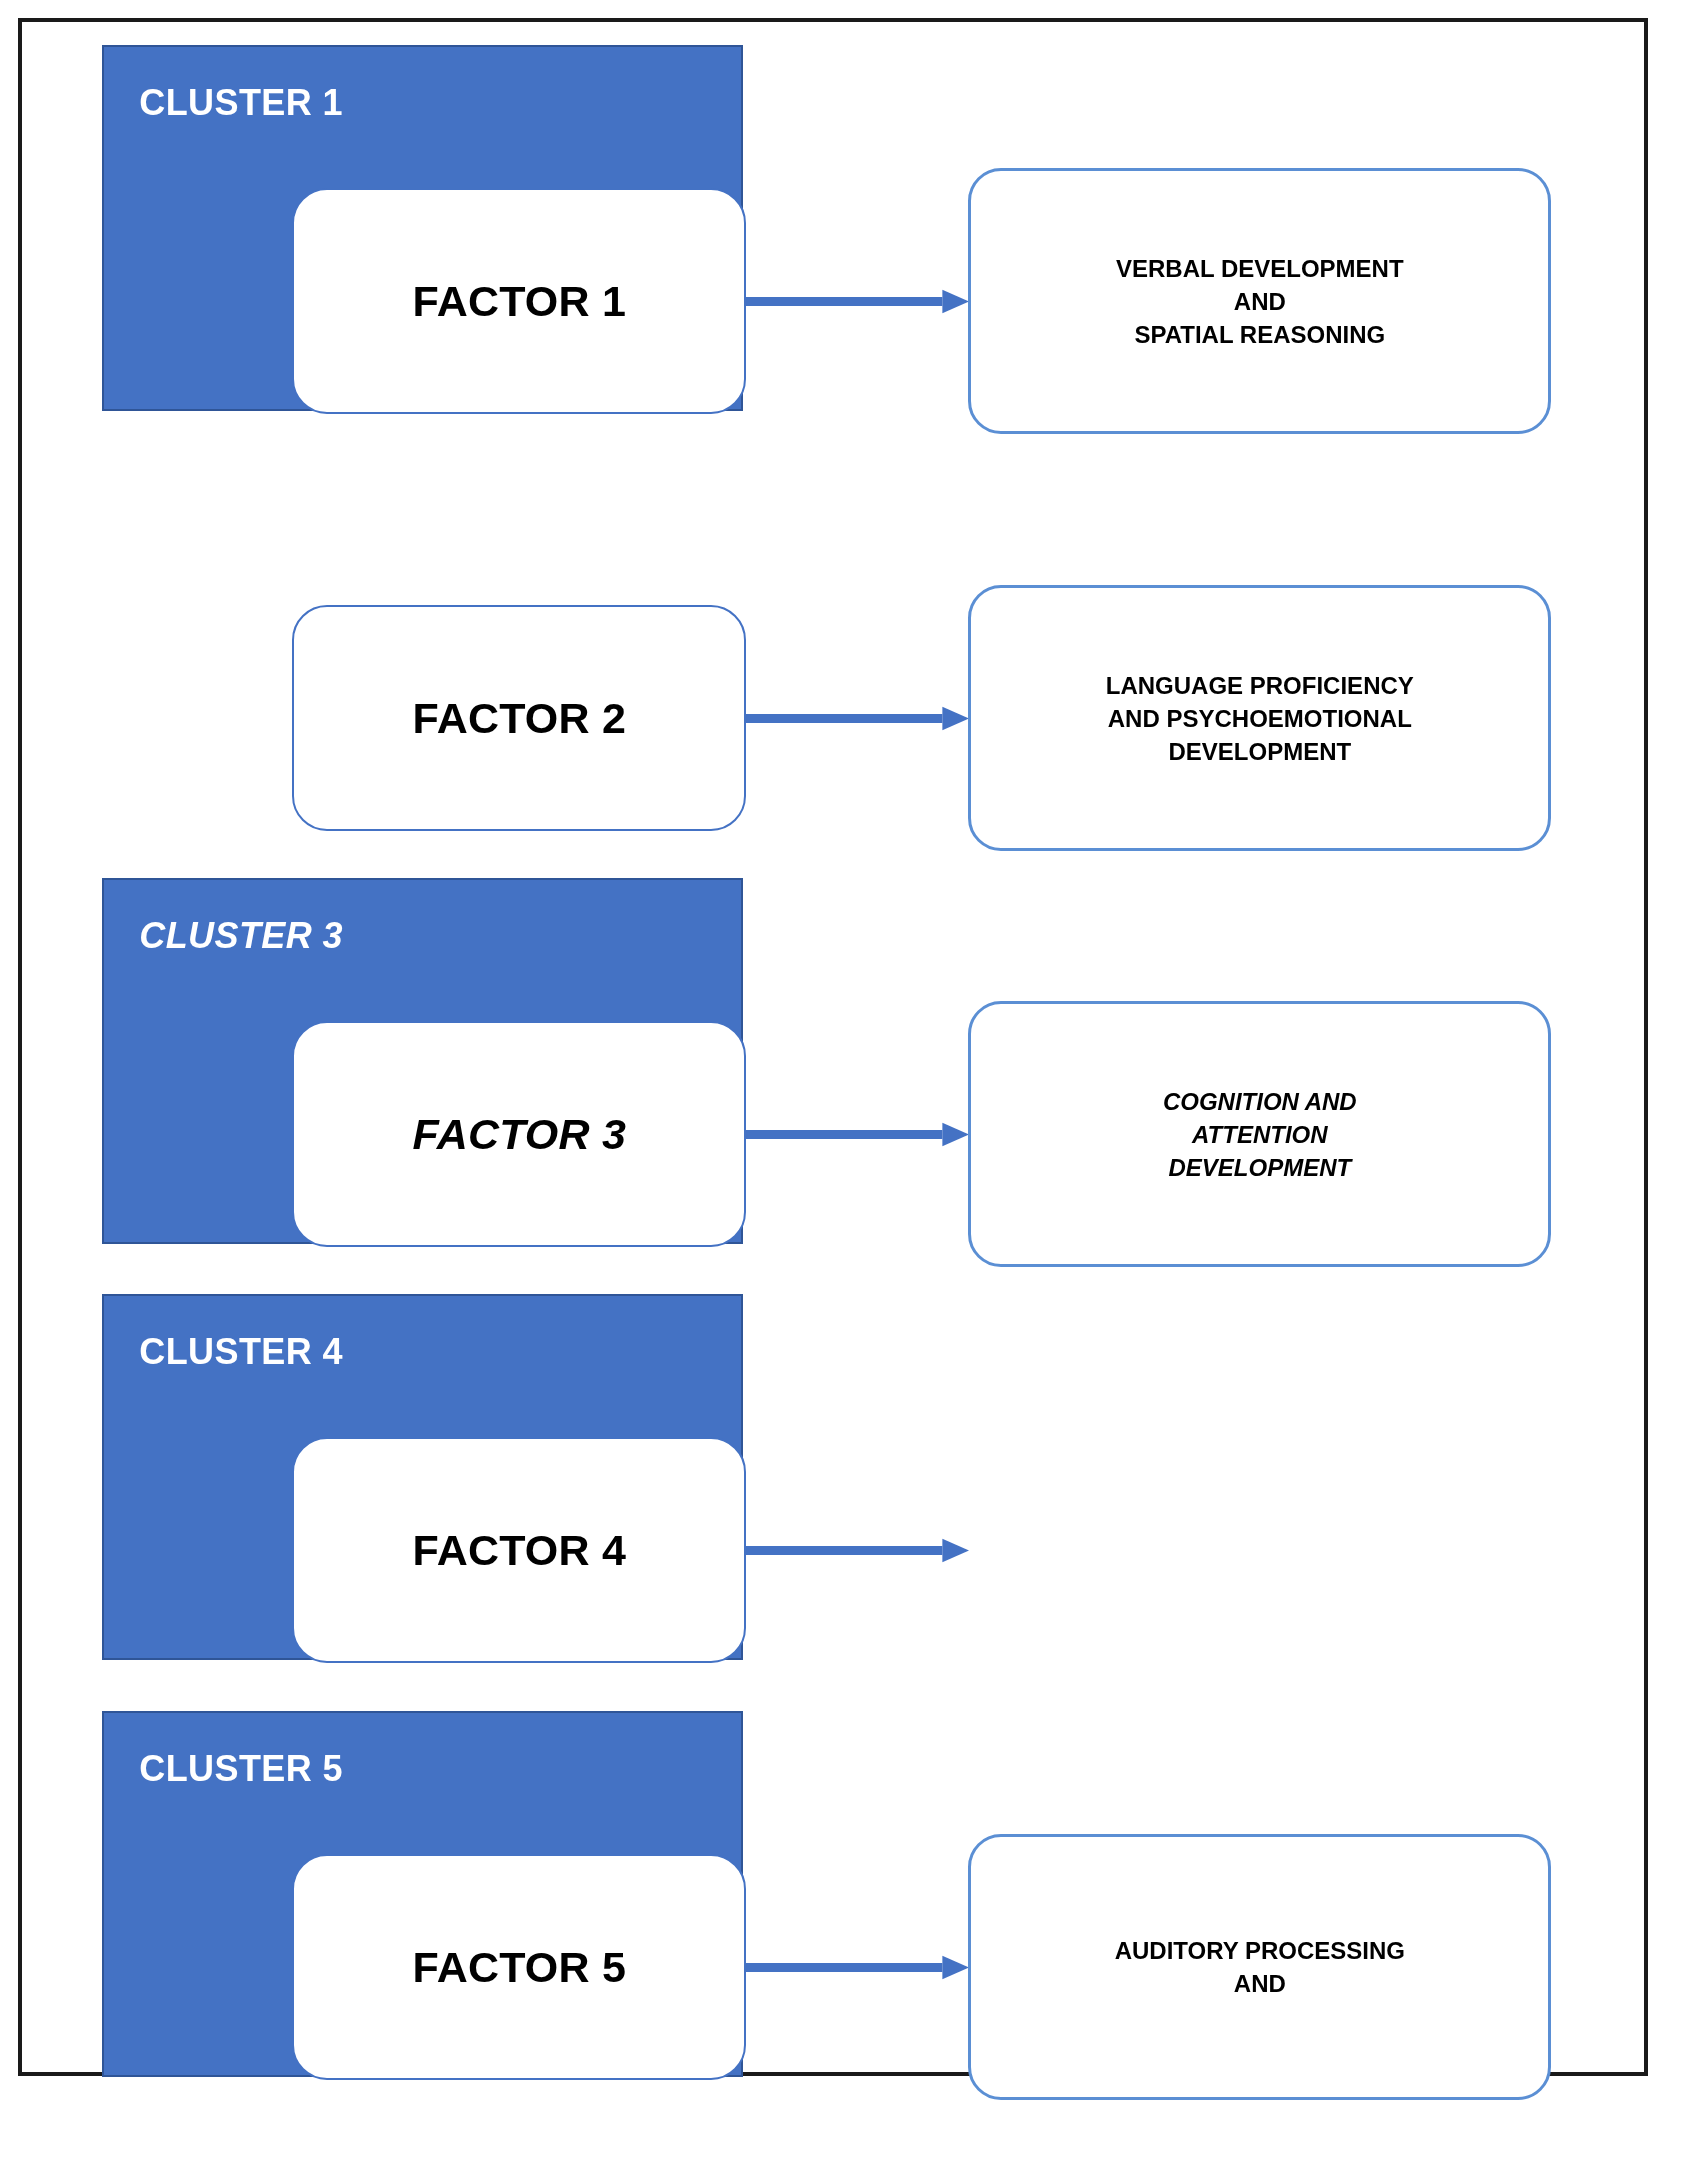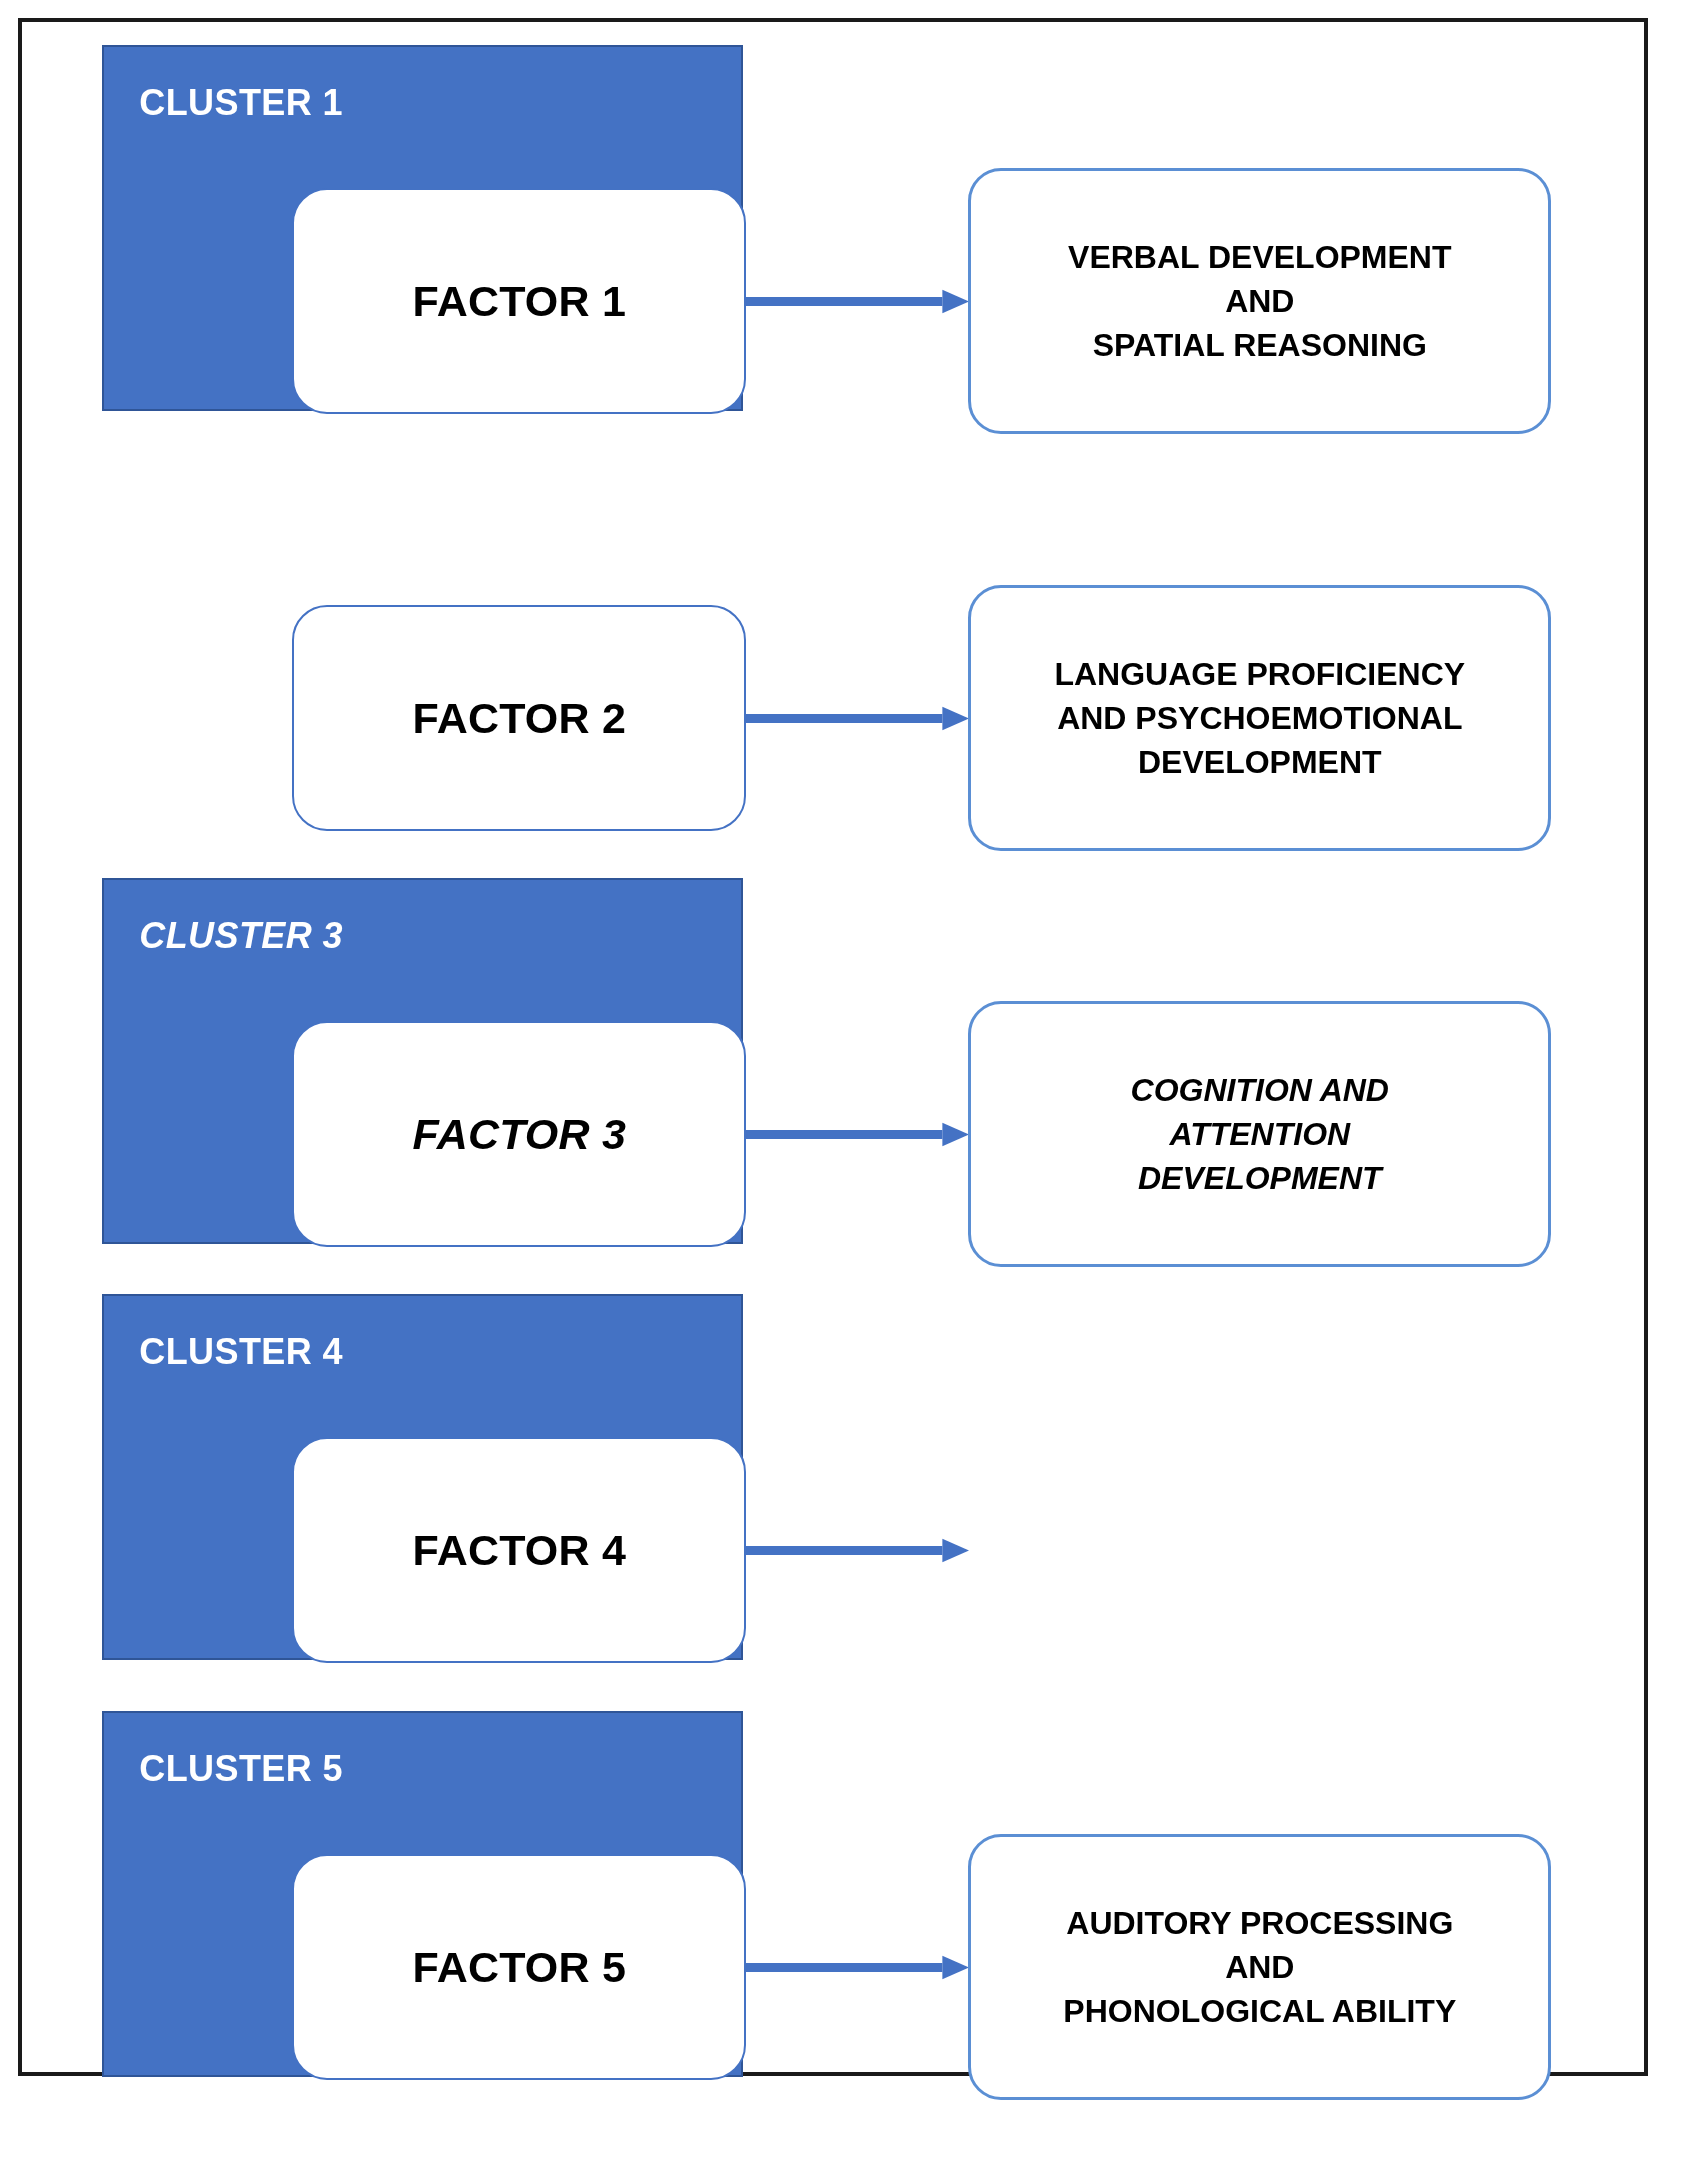--- a/index.html
+++ b/index.html
@@ -97,21 +97,21 @@
     border-radius: 33px;
     box-sizing: border-box;
     display: flex;
     flex-direction: column;
     align-items: center;
     justify-content: center;
   }
 
   .outcome-line {
     color: #000000;
-    font-size: 32px;
+    font-size: 24px;
     font-weight: bold;
     line-height: 1.38;
     white-space: nowrap;
   }
 
   
   #row-1 { top: 23px; }
   #row-2 { top: 440px; }
   #row-3 { top: 856px; font-style: italic; }
   #row-4 { top: 1272px; }
@@ -197,18 +197,17 @@
     <div class="factor-box">
       <span class="factor-label">FACTOR 5</span>
     </div>
     <svg class="arrow" viewBox="0 0 268 32">
       <line x1="0" y1="16" x2="236" y2="16" stroke="#4472C4" stroke-width="11"></line>
       <polygon points="236,2 268,16 236,30" fill="#4472C4"></polygon>
     </svg>
     <div class="outcome-box h3">
       <div class="outcome-line">AUDITORY PROCESSING</div>
       <div class="outcome-line">AND</div>
-      <div class="outcome-line">PHONOLOGICAL ABILITY</div>
     </div>
   </div>
 
 </div>
 
 
 </body></html>

